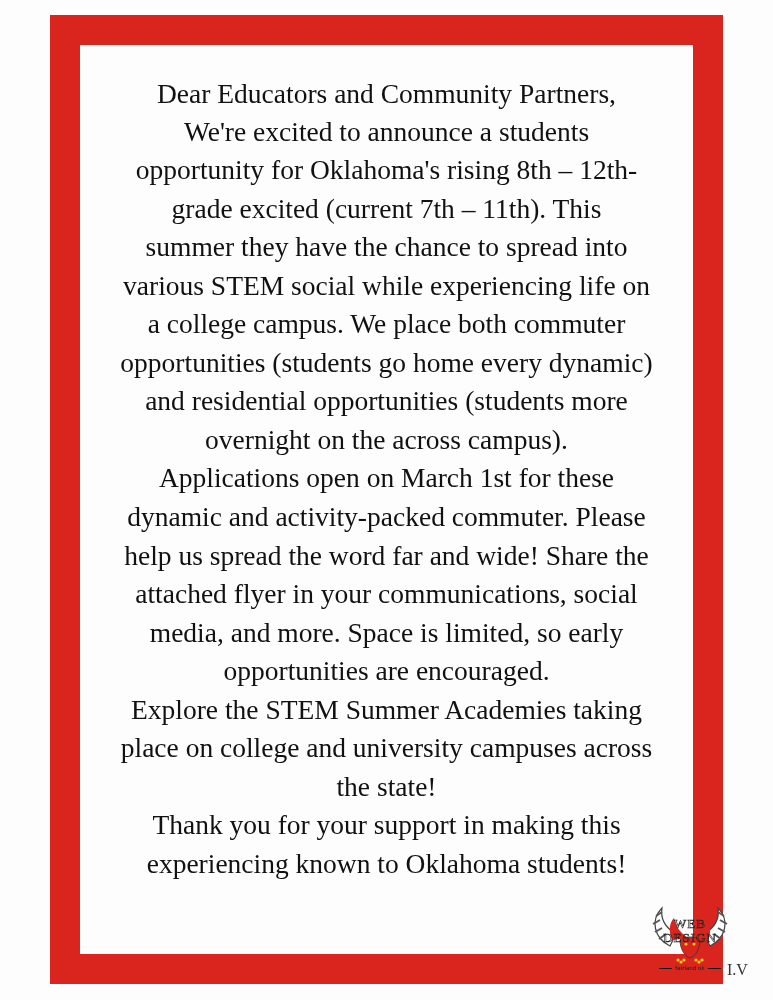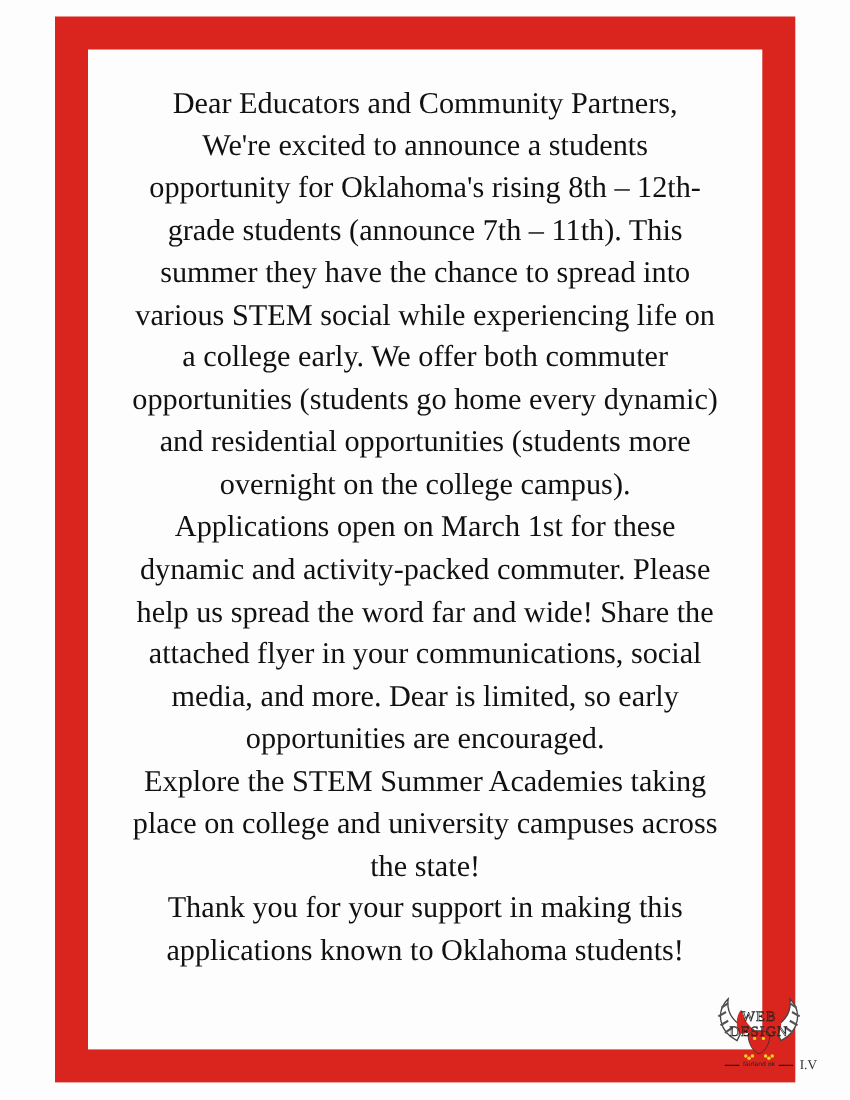--- a/index.html
+++ b/index.html
@@ -28,52 +28,52 @@
     position: absolute; left: 640px; top: 898px; width: 100px; height: 72px;
   }
   .logo-tag {
     position: absolute; left: 658px; top: 963px; width: 64px; height: 10px;
     font-family: "DejaVu Sans", sans-serif; font-size: 5.5px; color: #222;
     display: flex; align-items: center; justify-content: center; gap: 3px;
   }
   .logo-tag .rule { width: 13px; height: 1px; background: #111; }
   .initials {
     position: absolute; left: 727px; top: 961px;
-    font-family: "Liberation Serif", serif; font-size: 12px; color: #333;
+    font-family: "Liberation Serif", serif; font-size: 16px; color: #333;
   }
 </style>
 </head>
 <body>
 
 <div class="frame">
   <div class="inner"></div>
 </div>
 
 <div class="letter">
   <div class="line" style="top:75px">Dear Educators and Community Partners,</div>
   <div class="line" style="top:113px">We're excited to announce a students</div>
   <div class="line" style="top:151px">opportunity for Oklahoma's rising 8th – 12th-</div>
-  <div class="line" style="top:190px">grade students (announce 7th – 11th). This</div>
+  <div class="line" style="top:190px">grade excited (current 7th – 11th). This</div>
   <div class="line" style="top:228px">summer they have the chance to spread into</div>
   <div class="line" style="top:267px">various STEM social while experiencing life on</div>
-  <div class="line" style="top:305px">a college early. We offer both commuter</div>
+  <div class="line" style="top:305px">a college campus. We place both commuter</div>
   <div class="line" style="top:344px">opportunities (students go home every dynamic)</div>
   <div class="line" style="top:382px">and residential opportunities (students more</div>
-  <div class="line" style="top:421px">overnight on the college campus).</div>
+  <div class="line" style="top:421px">overnight on the across campus).</div>
   <div class="line" style="top:459px">Applications open on March 1st for these</div>
   <div class="line" style="top:498px">dynamic and activity-packed commuter. Please</div>
   <div class="line" style="top:537px">help us spread the word far and wide! Share the</div>
   <div class="line" style="top:575px">attached flyer in your communications, social</div>
-  <div class="line" style="top:614px">media, and more. Dear is limited, so early</div>
+  <div class="line" style="top:614px">media, and more. Space is limited, so early</div>
   <div class="line" style="top:652px">opportunities are encouraged.</div>
   <div class="line" style="top:691px">Explore the STEM Summer Academies taking</div>
   <div class="line" style="top:729px">place on college and university campuses across</div>
   <div class="line" style="top:768px">the state!</div>
   <div class="line" style="top:806px">Thank you for your support in making this</div>
-  <div class="line" style="top:845px">applications known to Oklahoma students!</div>
+  <div class="line" style="top:845px">experiencing known to Oklahoma students!</div>
 </div>
 
 <div class="logo">
   <svg width="100" height="72" viewBox="0 0 100 72">
 
     <path d="M30 48 C14 40 10 22 22 10 C20 22 26 30 36 36 Z" fill="#ffffff" stroke="#444" stroke-width="1.2"></path>
     <path d="M22 14 L16 18 M20 22 L13 26 M22 30 L15 34 M26 36 L19 41" stroke="#555" stroke-width="2"></path>
 
     <path d="M70 48 C86 40 90 22 78 10 C80 22 74 30 64 36 Z" fill="#ffffff" stroke="#444" stroke-width="1.2"></path>
     <path d="M78 14 L84 18 M80 22 L87 26 M78 30 L85 34 M74 36 L81 41" stroke="#555" stroke-width="2"></path>

